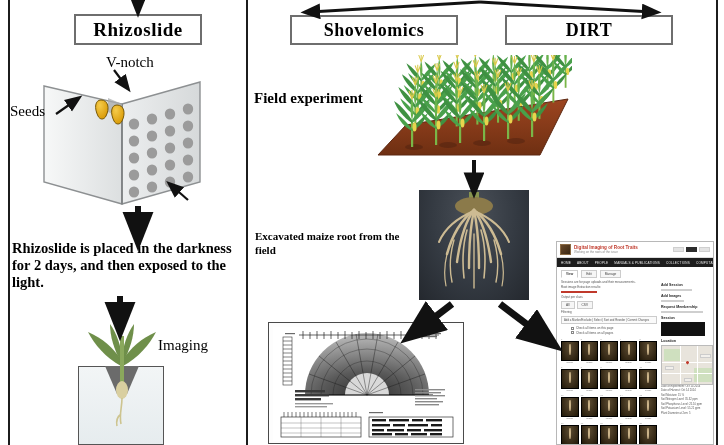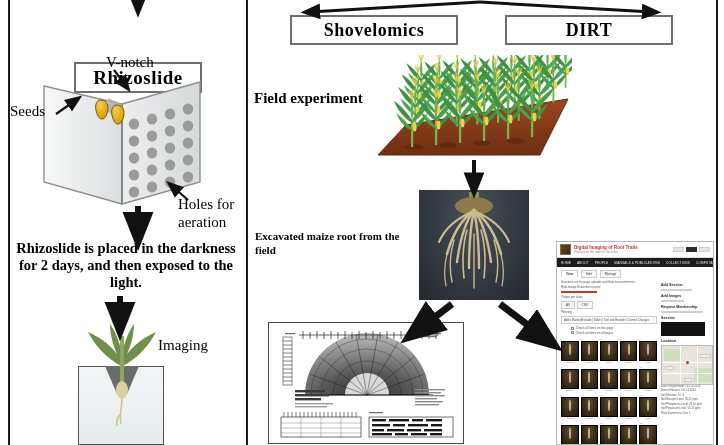--- a/index.html
+++ b/index.html
@@ -27,36 +27,36 @@
     position: absolute;
     border: 2px solid #6e6e6e;
     background: #ffffff;
     display: flex;
     align-items: center;
     justify-content: center;
     font-weight: bold;
     color: #000;
     letter-spacing: .5px;
   }
-  #box-rhizoslide  { left: 74px;  top: 14px; width: 128px; height: 31px; font-size: 19px; margin-top: 48px; }
+  #box-rhizoslide  { left: 74px;  top: 14px; width: 128px; height: 31px; font-size: 19px; }
   #box-shovelomics { left: 290px; top: 15px; width: 168px; height: 30px; font-size: 18px; }
   #box-dirt        { left: 505px; top: 15px; width: 168px; height: 30px; font-size: 18px; }
 
   
   .label {
     position: absolute;
     font-weight: bold;
     color: #000;
     line-height: 1.18;
   }
 
   #lbl-vnotch      { left: 106px; top: 54px;  font-size: 15px; font-weight: normal; }
   #lbl-seeds       { left: 10px;  top: 103px; font-size: 15px; font-weight: normal; }
   #lbl-holes       { left: 178px; top: 196px; font-size: 15px; font-weight: normal; width: 70px; text-align: left; }
-  #lbl-darkness    { left: 12px;  top: 240px; width: 228px; font-size: 14.5px; text-align: center; }
+  #lbl-darkness    { left: 12px;  top: 240px; width: 228px; font-size: 14.5px; text-align: left; }
   #lbl-seedling    { left: 158px; top: 337px; font-size: 15px; font-weight: normal; }
   #lbl-caso4       { left: 14px;  top: 396px; font-size: 15px; font-weight: normal; line-height: 1.22; }
   #lbl-field       { left: 254px; top: 90px;  font-size: 15px; }
   #lbl-excavated   { left: 255px; top: 230px; font-size: 11px; width: 160px; line-height: 1.25; }
 
   sub { font-size: .72em; vertical-align: baseline; position: relative; top: .28em; }
 
   
   #arrow-layer {
     position: absolute; left: 0; top: 0;
@@ -269,21 +269,20 @@
       <rect x="48" y="18" width="4" height="48" fill="#8aa85c"></rect>
 
       <ellipse cx="50" cy="72" rx="6" ry="9" fill="#d9cfa0"></ellipse>
 
       <path d="M50 80 C50 90 47 96 49 106 M49 96 C45 99 44 103 45 108" stroke="#cdc48f" stroke-width="1.6" fill="none"></path>
     </svg>
   </div>
 
   <div class="label" id="lbl-vnotch">V-notch</div>
   <div class="label" id="lbl-seeds">Seeds</div>
-  <div class="label" id="lbl-holes">Holes for aeration</div>
   <div class="label" id="lbl-darkness">Rhizoslide is placed in the darkness for 2 days, and then exposed to the light.</div>
   <div class="label" id="lbl-seedling">Imaging</div>
 
   <div class="label" id="lbl-field">Field experiment</div>
 
   <div id="field-art">
     <svg width="200" height="112" viewBox="0 0 200 112">
       <defs>
         <linearGradient id="soilGrad" x1="0" y1="0" x2="0" y2="1">
           <stop offset="0%" stop-color="#9d4520"></stop>

